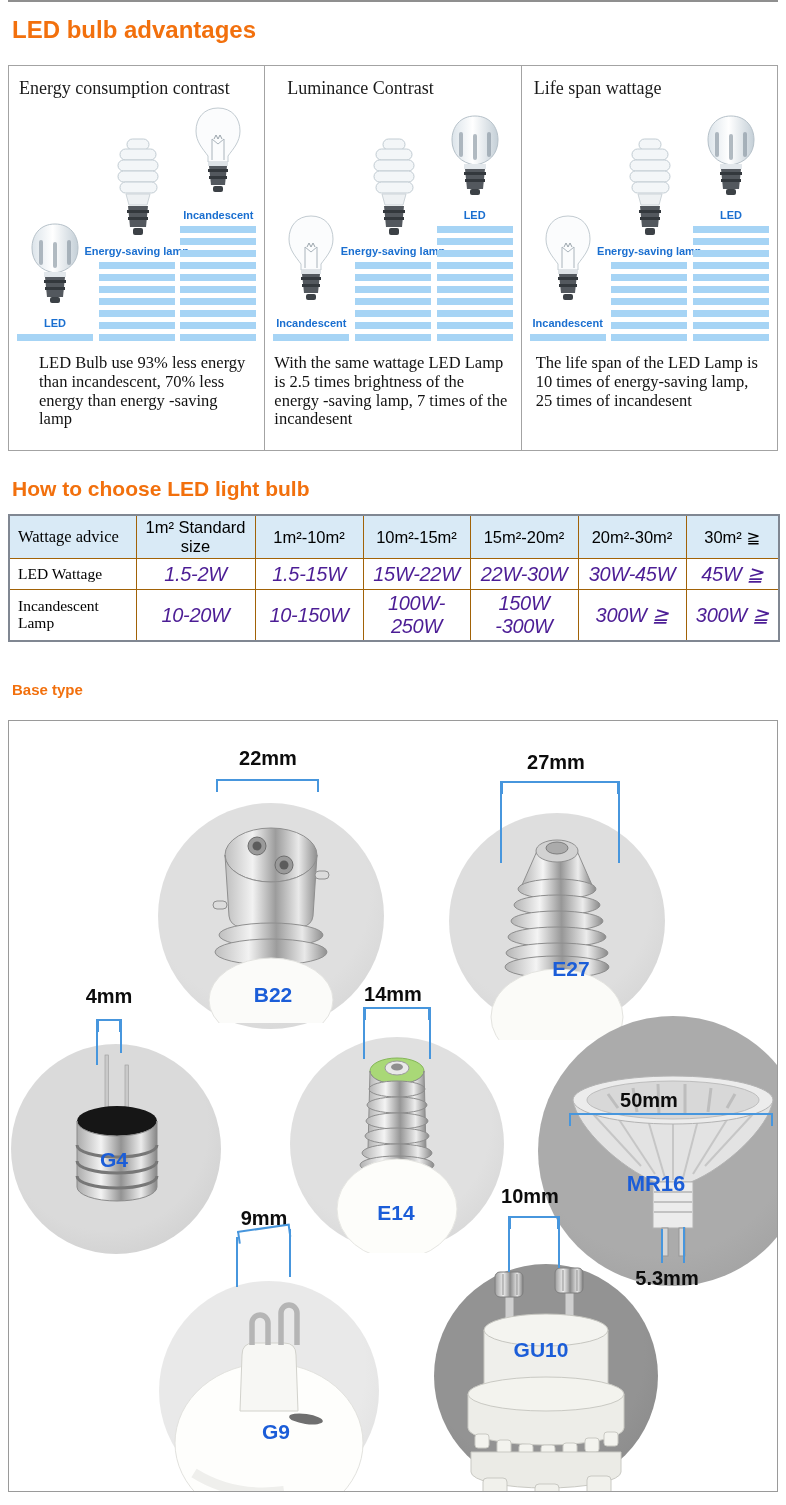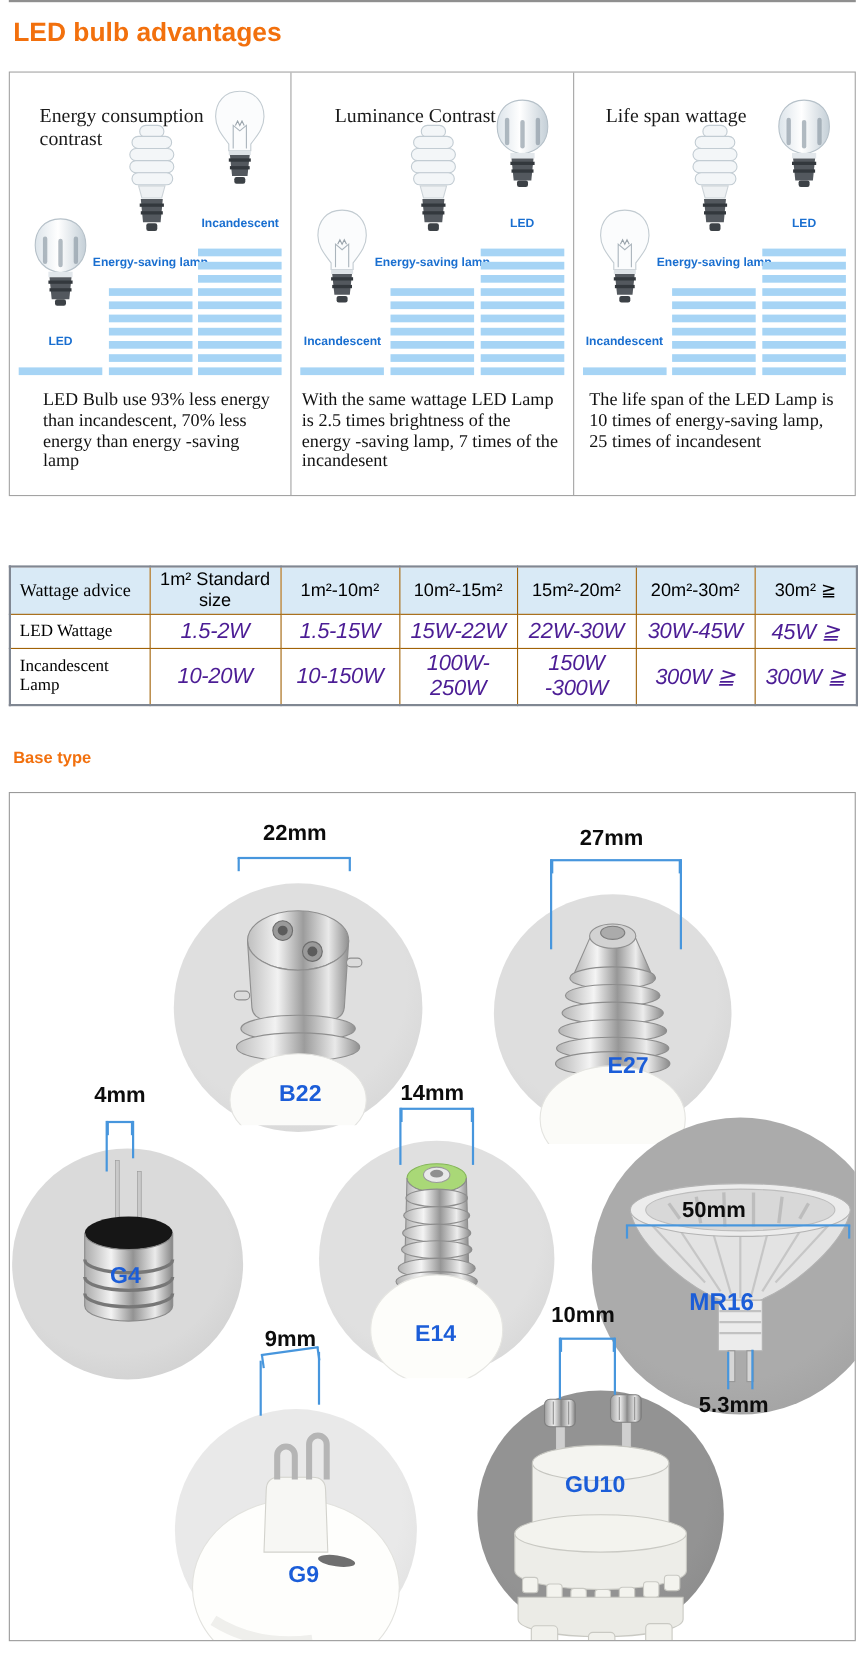--- a/index.html
+++ b/index.html
@@ -10,27 +10,27 @@
         font-family:"Liberation Sans",sans-serif;}
   .t1{top:16px;font-size:24px;}
   .t2{top:477px;font-size:21px;}
   .t3{top:681px;font-size:15px;}
 
   
   .adv-box{position:absolute;left:8px;top:65px;width:768px;height:384px;border:1px solid #a3a3a3;
         display:flex;background:#fff;}
   .panel{position:relative;flex:1 1 0;}
   .panel + .panel{border-left:1px solid #a3a3a3;}
-  .panel-heading{position:absolute;top:12px;left:10px;right:20px;margin:17px;font-weight:normal;
+  .panel-heading{position:absolute;top:12px;left:10px;right:20px;margin:0;font-weight:normal;
         font-family:"Liberation Serif",serif;font-size:18px;color:#1a1a1a;}
   .panel:nth-child(2) .panel-heading{left:22px;}
   .panel:nth-child(3) .panel-heading{left:12px;}
   .cols{position:absolute;left:0;right:0;top:40px;height:235px;display:flex;
         justify-content:space-between;align-items:flex-end;padding:0 7px;}
-  .col{display:flex;flex-direction:column;align-items:center;justify-content:flex-end;width:78px;gap:12px;}
+  .col{display:flex;flex-direction:column;align-items:center;justify-content:flex-end;width:78px;}
   .col-label{white-space:nowrap;font-size:11px;font-weight:bold;color:var(--lbl);margin:2px 0 0 0;}
   .bars{display:flex;flex-direction:column;width:76px;}
   .bar{height:7px;margin-top:5px;background:var(--bar);}
   .caption{position:absolute;left:0;right:0;top:288px;margin:0;font-family:"Liberation Serif",serif;
         font-size:16.5px;line-height:1.14;color:#111;padding:0 8px 0 14px;}
   .panel:nth-child(1) .caption{padding-left:30px;padding-right:12px;}
   .panel:nth-child(2) .caption{padding-left:9px;}
   .panel:nth-child(3) .caption{padding-left:14px;}
 
   
@@ -323,20 +323,21 @@
               <div class="bar"></div>
               <div class="bar"></div>
               <div class="bar"></div>
             </div>
     </div>
   </div>
       <p class="caption">The life span of the LED Lamp is 10 times of energy-saving lamp, 25 times of incandesent</p>
     </section>
   </div>
 
+  <h1 class="orange-title t2">How to choose LED light bulb</h1>
 
   <table class="wtable" id="wtable">
     <colgroup>
       <col style="width:127px">
         <col style="width:119px">
         <col style="width:108px">
       <col style="width:107px">
         <col style="width:108px">
         <col style="width:108px">
         <col style="width:93px">

